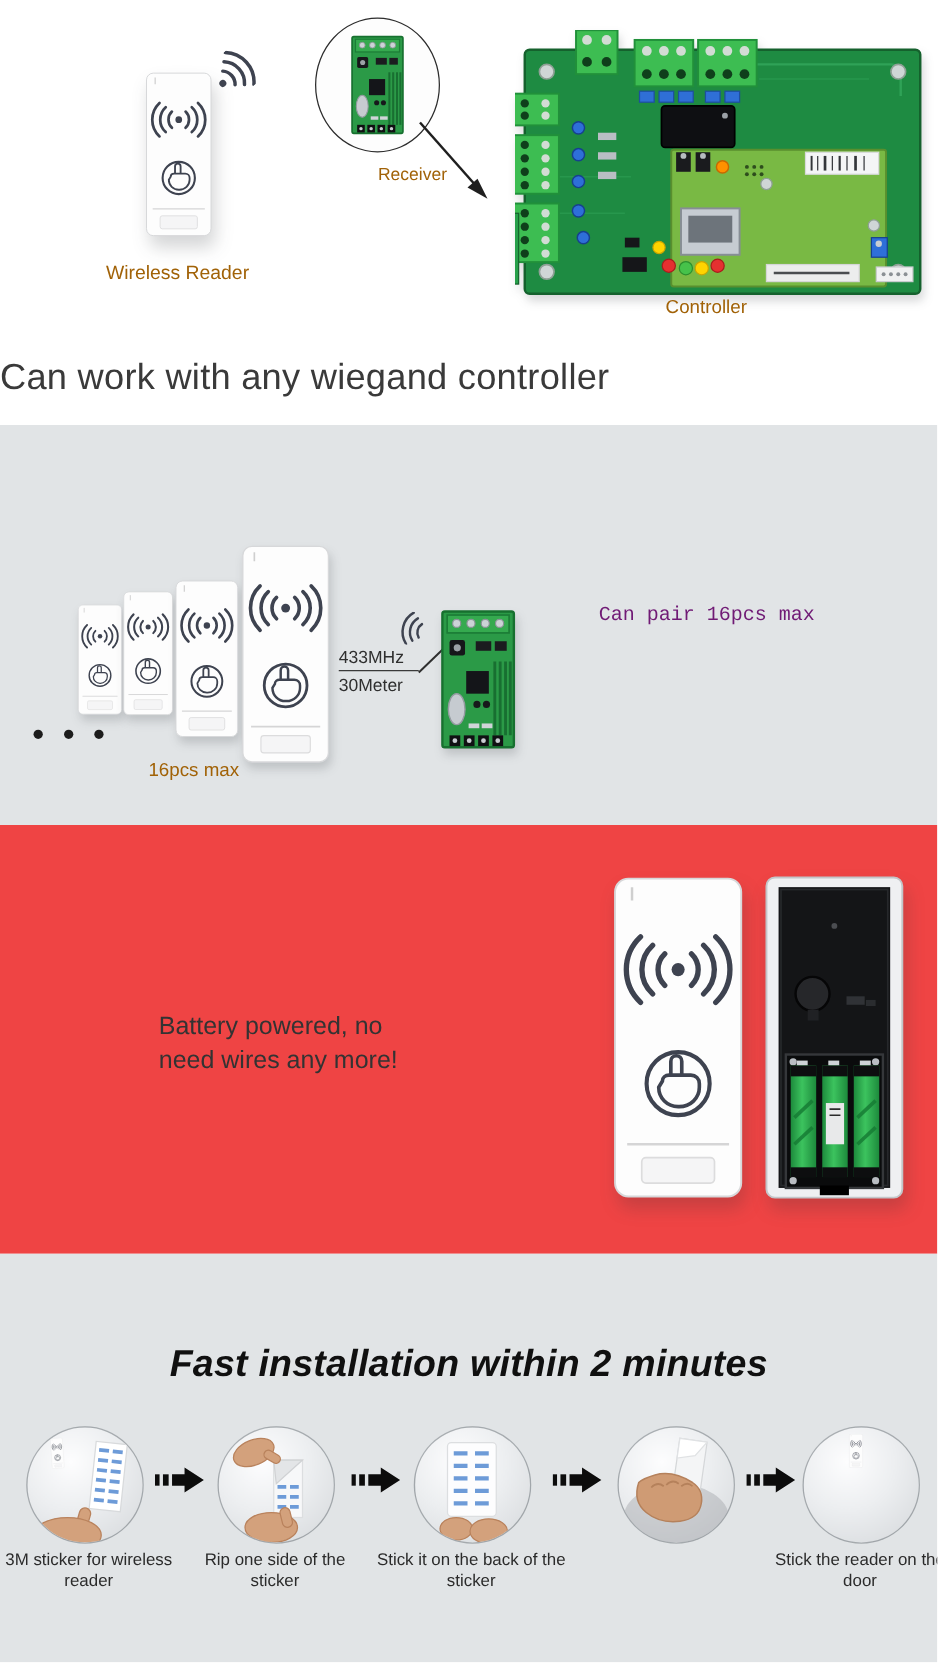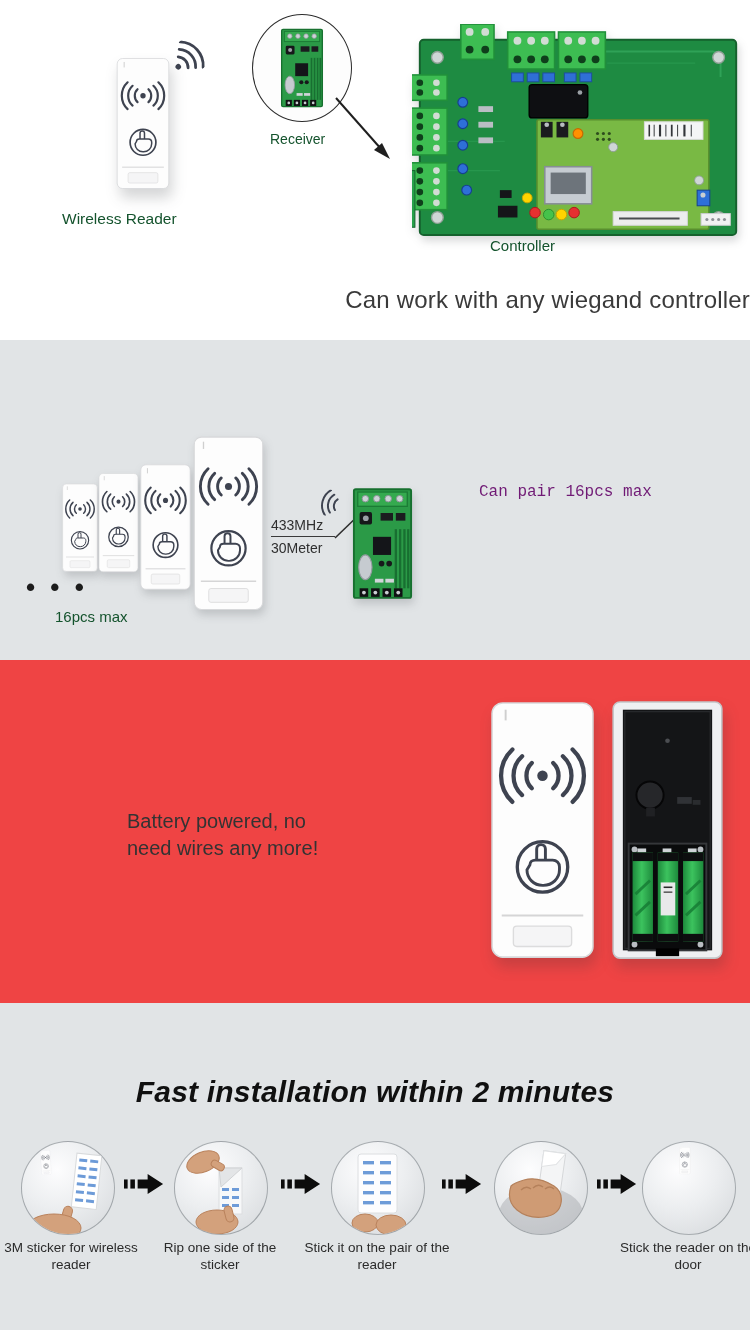--- a/index.html
+++ b/index.html
@@ -5,22 +5,22 @@
   html,body{margin:0;padding:0;background:#fff;}
   .page{position:relative;width:750px;height:1330px;background:#ffffff;overflow:hidden;
         font-family:"Liberation Sans","DejaVu Sans",sans-serif;color:#3a3a3a;}
   .abs{position:absolute;}
   .section{position:absolute;left:0;width:750px;}
   .sec1{top:0;height:340px;background:#ffffff;}
   .sec2{top:340px;height:320px;background:#e1e4e6;}
   .sec3{top:660px;height:343px;background:#ef4444;}
   .sec4{top:1003px;height:327px;background:#e1e4e6;}
 
-  .caption-sm{font-size:15px;color:#14532d;text-align:left;}
-  .headline{font-size:24px;color:#3a3a3a;text-align:right;letter-spacing:.2px;}
+  .caption-sm{font-size:15px;color:#a16207;text-align:center;}
+  .headline{font-size:29px;color:#3a3a3a;text-align:left;letter-spacing:.2px;}
   .headline2{font-size:16px;color:#701a75;font-family:Liberation Mono, monospace;}
   .battery-line{font-size:20px;color:#333;line-height:1.38;}
   .install-title{font-size:30px;font-weight:bold;color:#101010;text-align:center;letter-spacing:.2px;font-style:italic;}
 
   .device-shadow{filter:drop-shadow(3px 9px 7px rgba(40,44,48,.20));}
   .soft-shadow{filter:drop-shadow(2px 5px 4px rgba(40,44,48,.18));}
 
   .receiver-circle{position:absolute;left:252px;top:14px;width:98px;height:106px;border:1.6px solid #2c2c2c;
                    border-radius:50%;background:#fdfdfd;display:flex;align-items:center;justify-content:center;}
 
@@ -499,17 +499,17 @@
       </svg>
     <svg class="step-arrow" style="left:442px;top:168px">
         <use href="#step-arrow"></use>
       </svg>
     <svg class="step-arrow" style="left:597px;top:168px">
         <use href="#step-arrow"></use>
       </svg>
 
     <div class="step-caption" style="left:-6px;top:236px">3M sticker for wireless reader</div>
     <div class="step-caption" style="left:143px;top:236px">Rip one side of the sticker</div>
-    <div class="step-caption" style="left:300px;top:236px">Stick it on the pair of the reader</div>
+    <div class="step-caption" style="left:300px;top:236px">Stick it on the back of the sticker</div>
     <div class="step-caption" style="left:611px;top:236px">Stick the reader on the door</div>
   </div>
 
 </div>
 
 </body></html>

